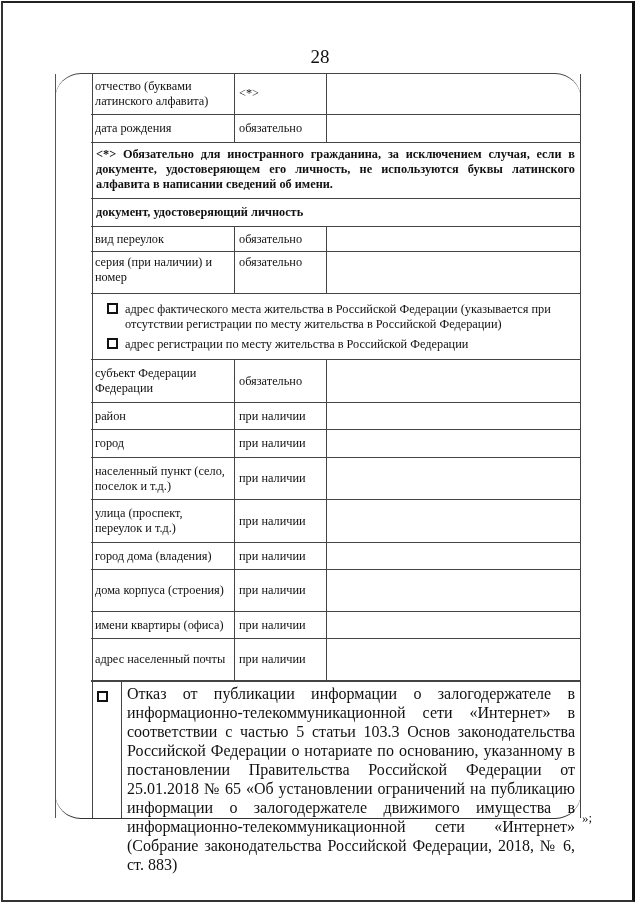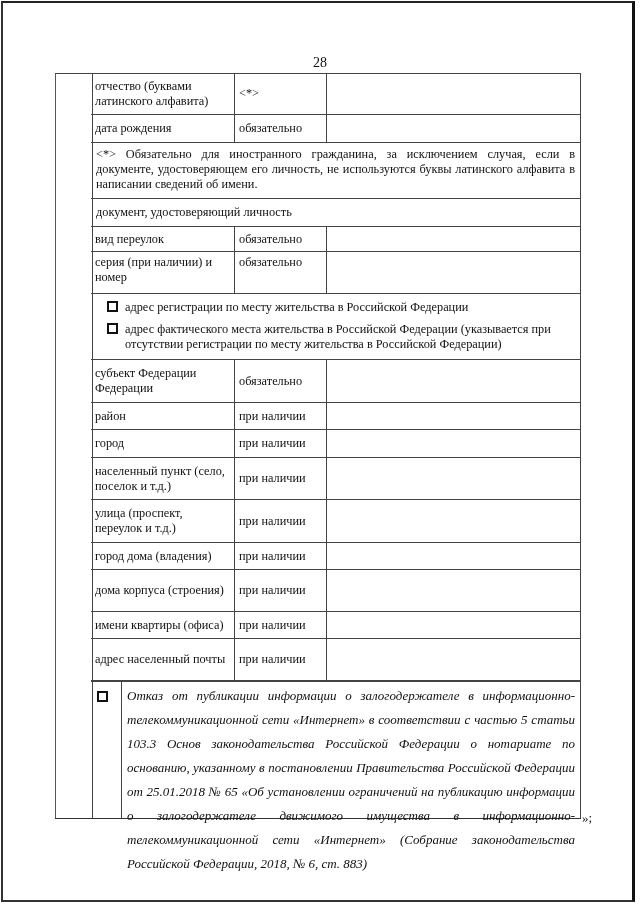--- a/index.html
+++ b/index.html
@@ -7,45 +7,44 @@
     width: 640px; height: 905px; background: #ffffff; position: relative; overflow: hidden;
     font-family: "Liberation Serif", "DejaVu Serif", serif; color: #111;
   }
   .page-frame {
     position: absolute; left: 1px; top: 1px; width: 634px; height: 901px;
     border-top: 2px solid #222; border-left: 2px solid #333; border-right: 3px solid #111; border-bottom: 2px solid #333;
     box-sizing: border-box;
   }
   .page-number {
     position: absolute; top: 46px; left: 0; width: 640px; text-align: center;
-    font-size: 14px;
-    margin-top: 9px;
+    font-size: 19px;
   }
   .outer {
     position: absolute; left: 55px; top: 73px; width: 526px;
-    border-top: 1px solid #444; border-bottom: 1px solid #333;
+    border-top: 1px solid #444; border-bottom: 1px solid #333; border-radius: 26px;
   }
   .outer-left {
     position: absolute; left: 0; top: 0; bottom: 0; width: 36px;
     border-left: 1px solid #555; border-right: 1px solid #444;
   }
   .content { margin-left: 36px; }
   .row { display: flex; border-bottom: 1px solid #444; border-right: 1px solid #444; font-size: 12.3px; line-height: 15px; }
   .row:last-child { border-bottom: none; }
   .c1 { width: 144px; padding: 3px 4px; border-right: 1px solid #444; display: flex; align-items: center; box-sizing: border-box; }
   .c2 { width: 92px; padding: 3px 4px; border-right: 1px solid #444; display: flex; align-items: center; box-sizing: border-box; }
   .c3 { flex: 1; }
   .c2.top { align-items: flex-start; }
-  .full { flex: 1; padding: 4px 5px; text-align: justify; }
+  .full { flex: 1; padding: 4px 5px; text-align: justify; font-weight: bold; }
   .cb-row { display: flex; align-items: flex-start; padding: 3px 8px 2px 16px; }
   .checkbox {
     width: 11px; height: 11px; border: 2px solid #111; flex: none; margin-right: 7px; margin-top: 1px;
     box-sizing: border-box; background: #fff;
   }
-  .last-row { display: flex; border-right: 1px solid #444; font-size: 13px; line-height: 24px; font-style: italic; }
+  .last-row { display: flex; border-right: 1px solid #444; font-size: 16px; line-height: 19px; }
   .last-cb-col { width: 30px; border-right: 1px solid #444; padding-top: 8px; display: flex; justify-content: center; }
   .last-text { flex: 1; padding: 2px 5px 3px 5px; text-align: justify; }
   .closing-quote { position: absolute; left: 582px; top: 810px; font-size: 13px; }
 </style>
 </head>
 <body>
 
 <div class="page-frame"></div>
 
 <div class="page-number">28</div>
@@ -77,27 +76,27 @@
       <div class="c2">обязательно</div>
       <div class="c3"></div>
     </div>
     <div class="row" style="height:41px">
       <div class="c1" style="align-items:flex-start">серия (при наличии) и номер</div>
       <div class="c2 top">обязательно</div>
       <div class="c3"></div>
     </div>
 
     <div class="row" style="flex-direction:column;height:66px;padding-top:3px;box-sizing:border-box">
+      <div class="cb-row" style="padding-top:5px">
+        <span class="checkbox"></span>
+        <span>адрес фактического места жительства в Российской Федерации (указывается при отсутствии регистрации по месту жительства в Российской Федерации)</span>
+      </div>
       <div class="cb-row">
         <span class="checkbox"></span>
         <span>адрес регистрации по месту жительства в Российской Федерации</span>
-      </div>
-      <div class="cb-row" style="padding-top:5px">
-        <span class="checkbox"></span>
-        <span>адрес фактического места жительства в Российской Федерации (указывается при отсутствии регистрации по месту жительства в Российской Федерации)</span>
       </div>
     </div>
 
     <div class="row" style="height:42px">
       <div class="c1">субъект Федерации Федерации</div>
       <div class="c2">обязательно</div>
       <div class="c3"></div>
     </div>
     <div class="row" style="height:26px">
       <div class="c1">район</div>

